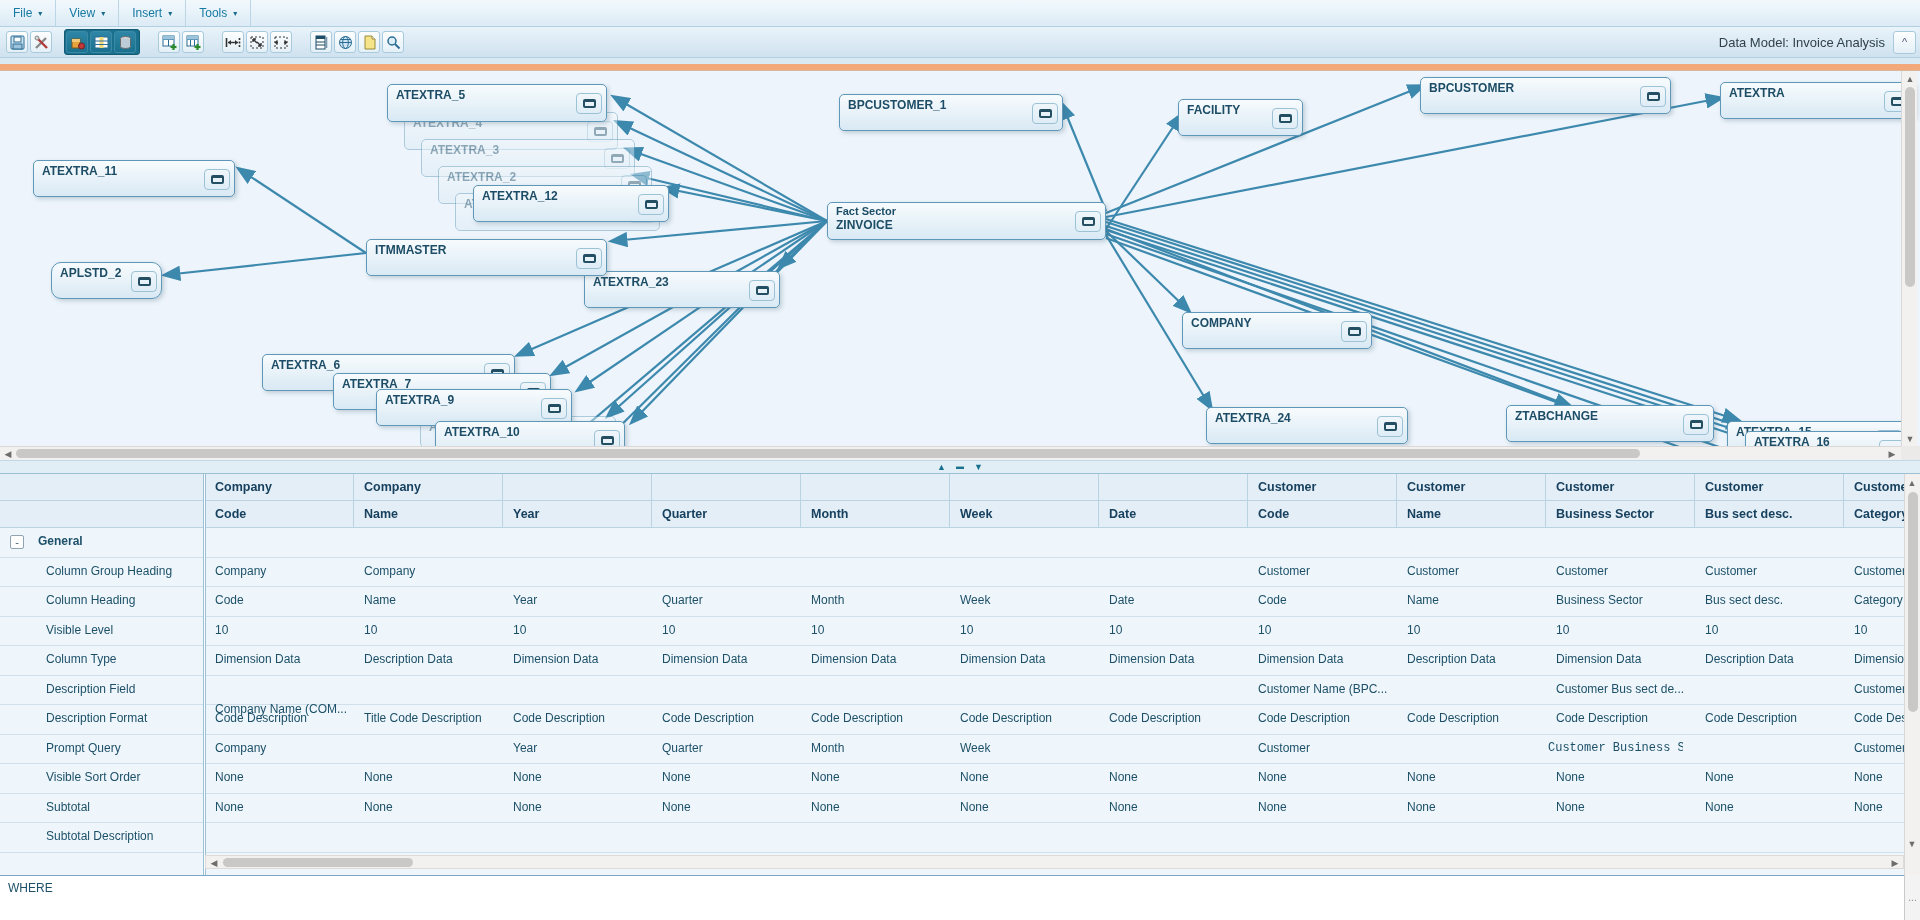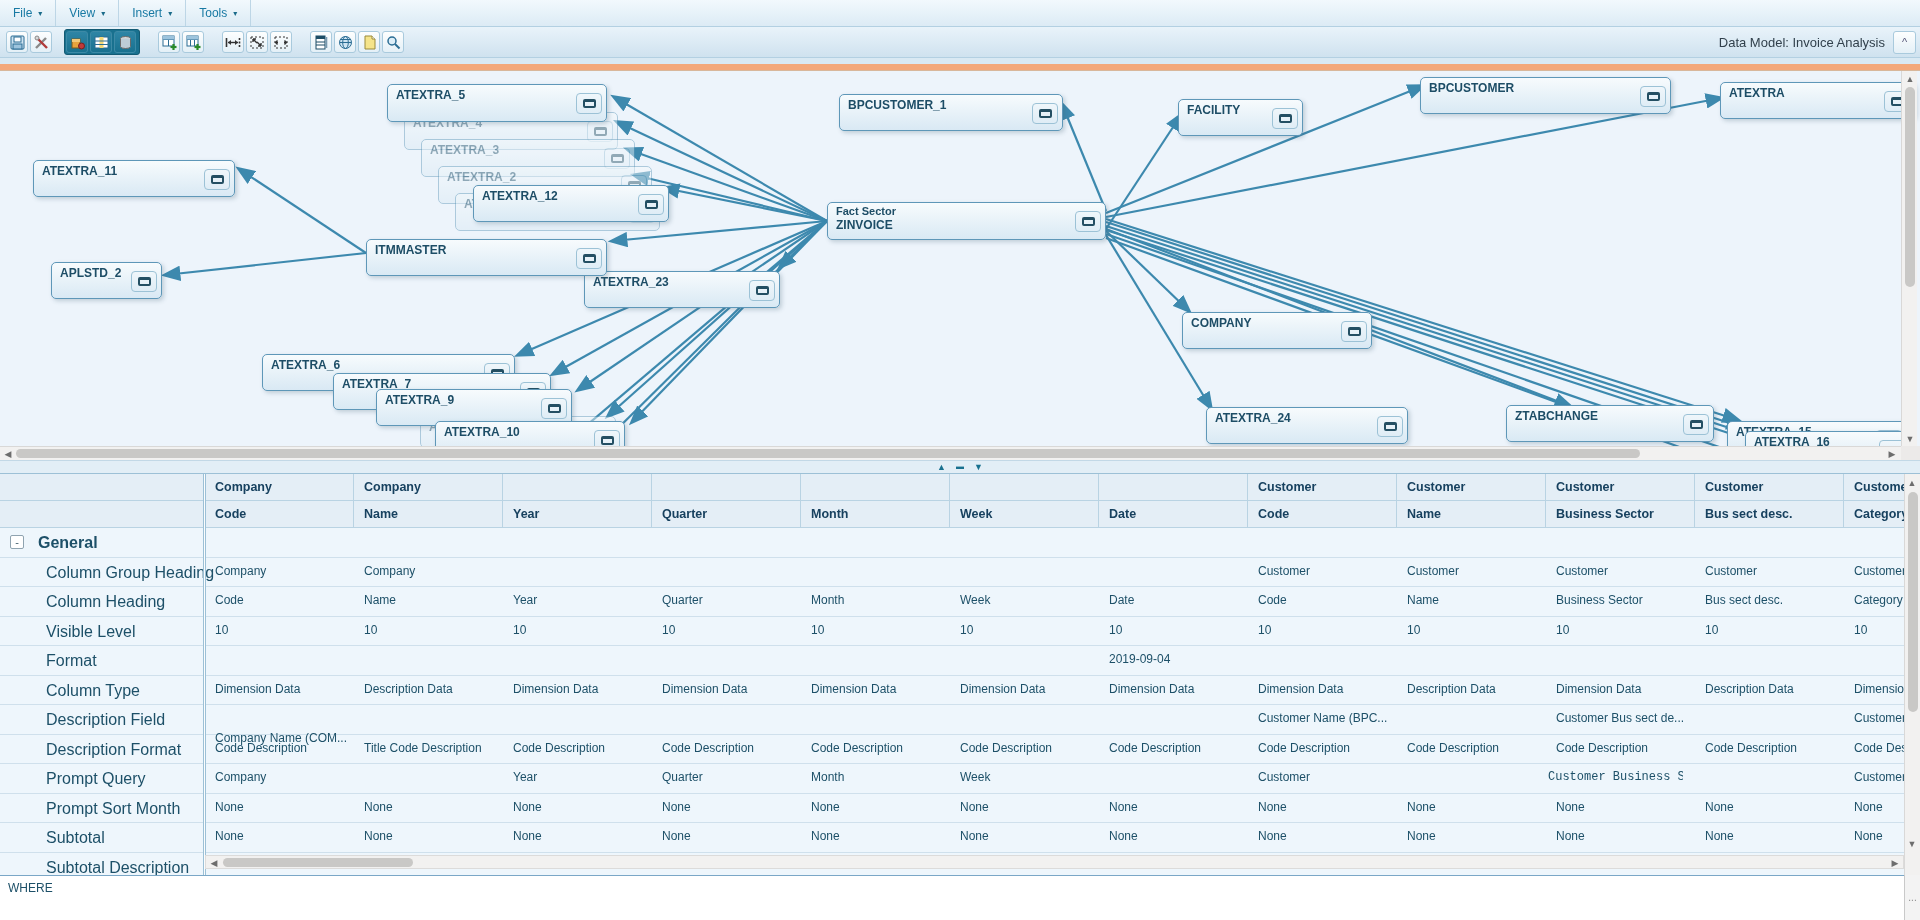--- a/index.html
+++ b/index.html
@@ -66,21 +66,21 @@
 
   
   #grid { position:absolute; left:0; top:474px; width:1904px; height:401px;
     background:#eef6fc; overflow:hidden; }
   .hrow { position:relative; width:1904px; height:27px; background:#e4eef6; }
   .hcell { position:absolute; top:0; height:27px; border-right:1px solid #b9d3e3;
     border-bottom:1px solid #b9d3e3; background:#e4eef6;
     font-size:12.5px; font-weight:700; color:#17415f; line-height:26px;
     padding-left:10px; white-space:nowrap; overflow:hidden; }
   .g-row { position:relative; width:1904px; height:29.5px; border-bottom:1px solid #cfe0ec; }
-  .g-label { position:absolute; left:46px; top:6px; font-size:16px; color:#1d5068; white-space:nowrap; }
+  .g-label { position:absolute; left:46px; top:6px; font-size:12px; color:#1d5068; white-space:nowrap; }
   .g-label.group { left:38px; font-weight:700; }
   .g-val { position:absolute; top:6px; font-size:12px; color:#1d5068; white-space:nowrap; overflow:hidden; }
   .expander { position:absolute; left:10px; top:7px; width:14px; height:14px; background:#fff;
     border:1px solid #8fa3b0; color:#44606f; font-size:11px; line-height:12px; text-align:center;
     border-radius:2px; }
   #freeze-line { position:absolute; left:203px; top:0; width:3px; height:401px;
     border-left:1px solid #9cc0d6; border-right:1px solid #9cc0d6; background:#fbfdfe; }
 
   
   #where { position:absolute; left:0; top:875px; width:1904px; height:45px;
@@ -343,21 +343,21 @@
         <span class="ebtn">
           <i></i>
         </span>
       </div>
       <div class="entity" style="left: 33px; top: 89px; width: 202px; height: 37px;">
         <span class="elabel">ATEXTRA_11</span>
         <span class="ebtn">
           <i></i>
         </span>
       </div>
-      <div class="entity" style="left: 51px; top: 191px; width: 111px; height: 37px;">
+      <div class="entity" style="left: 51px; top: 191px; width: 111px; height: 37px; border-radius: 10px;">
         <span class="elabel">APLSTD_2</span>
         <span class="ebtn">
           <i></i>
         </span>
       </div>
       <div class="entity" style="left: 584px; top: 200px; width: 196px; height: 37px;">
         <span class="elabel">ATEXTRA_23</span>
         <span class="ebtn">
           <i></i>
         </span>
@@ -553,24 +553,20 @@
         <span class="g-val" style="left:811px; width:135px;">10</span>
         <span class="g-val" style="left:960px; width:135px;">10</span>
         <span class="g-val" style="left:1109px; width:135px;">10</span>
         <span class="g-val" style="left:1258px; width:135px;">10</span>
         <span class="g-val" style="left:1407px; width:135px;">10</span>
         <span class="g-val" style="left:1556px; width:135px;">10</span>
         <span class="g-val" style="left:1705px; width:135px;">10</span>
         <span class="g-val" style="left:1854px; width:135px;">10</span>
       </div>
       <div class="g-row">
-        <span class="g-label">Format</span>
-        <span class="g-val" style="left:1109px; width:135px;">2019-09-04</span>
-      </div>
-      <div class="g-row">
         <span class="g-label">Column Type</span>
         <span class="g-val" style="left:215px; width:135px;">Dimension Data</span>
         <span class="g-val" style="left:364px; width:135px;">Description Data</span>
         <span class="g-val" style="left:513px; width:135px;">Dimension Data</span>
         <span class="g-val" style="left:662px; width:135px;">Dimension Data</span>
         <span class="g-val" style="left:811px; width:135px;">Dimension Data</span>
         <span class="g-val" style="left:960px; width:135px;">Dimension Data</span>
         <span class="g-val" style="left:1109px; width:135px;">Dimension Data</span>
         <span class="g-val" style="left:1258px; width:135px;">Dimension Data</span>
         <span class="g-val" style="left:1407px; width:135px;">Description Data</span>
@@ -605,21 +601,21 @@
         <span class="g-val" style="left:215px; width:135px;">Company</span>
         <span class="g-val" style="left:513px; width:135px;">Year</span>
         <span class="g-val" style="left:662px; width:135px;">Quarter</span>
         <span class="g-val" style="left:811px; width:135px;">Month</span>
         <span class="g-val" style="left:960px; width:135px;">Week</span>
         <span class="g-val" style="left:1258px; width:135px;">Customer</span>
         <span class="g-val" style="left:1548px; width:135px;font-family:Liberation Mono, monospace;">Customer Business Se...</span>
         <span class="g-val" style="left:1854px; width:135px;">Customer</span>
       </div>
       <div class="g-row">
-        <span class="g-label">Prompt Sort Month</span>
+        <span class="g-label">Visible Sort Order</span>
         <span class="g-val" style="left:215px; width:135px;">None</span>
         <span class="g-val" style="left:364px; width:135px;">None</span>
         <span class="g-val" style="left:513px; width:135px;">None</span>
         <span class="g-val" style="left:662px; width:135px;">None</span>
         <span class="g-val" style="left:811px; width:135px;">None</span>
         <span class="g-val" style="left:960px; width:135px;">None</span>
         <span class="g-val" style="left:1109px; width:135px;">None</span>
         <span class="g-val" style="left:1258px; width:135px;">None</span>
         <span class="g-val" style="left:1407px; width:135px;">None</span>
         <span class="g-val" style="left:1556px; width:135px;">None</span>

